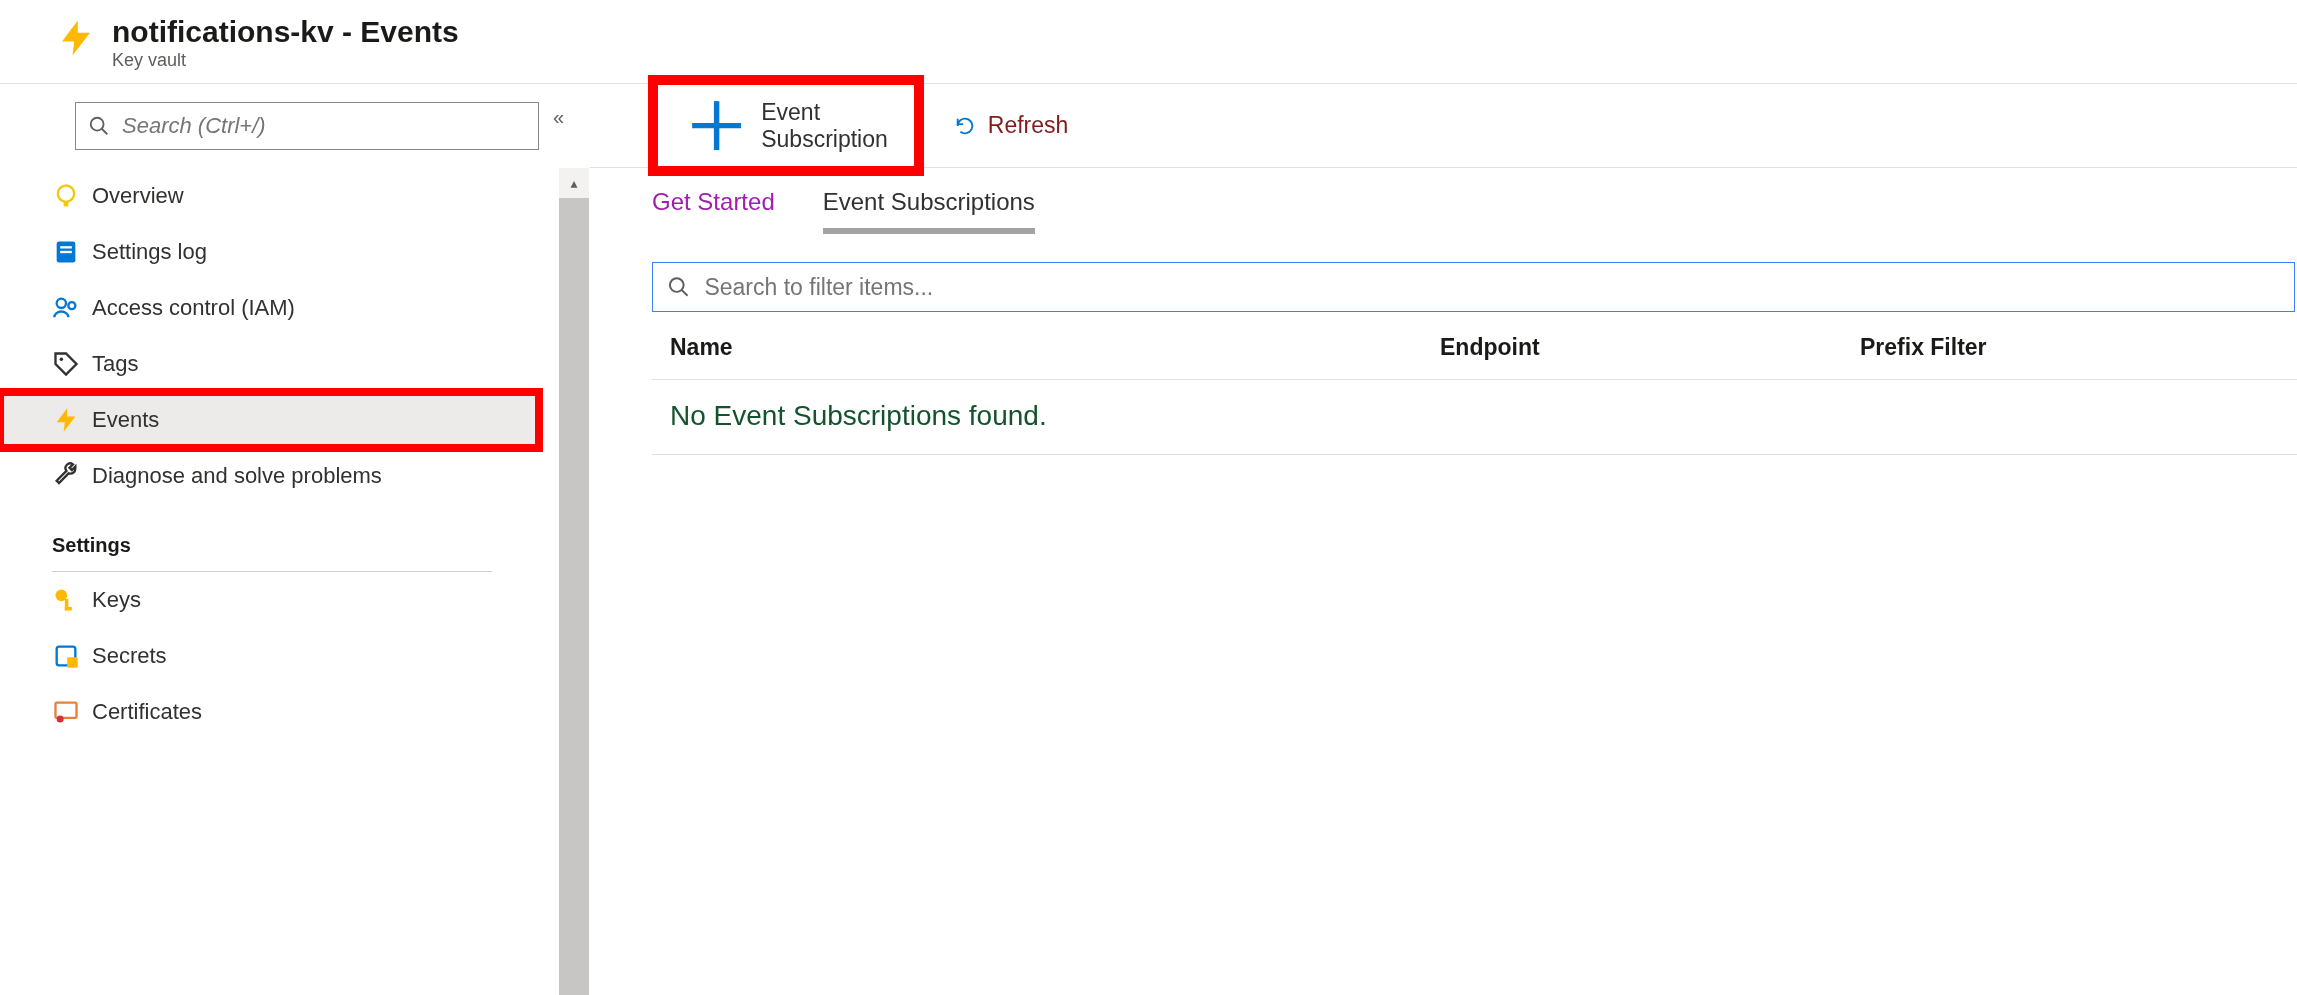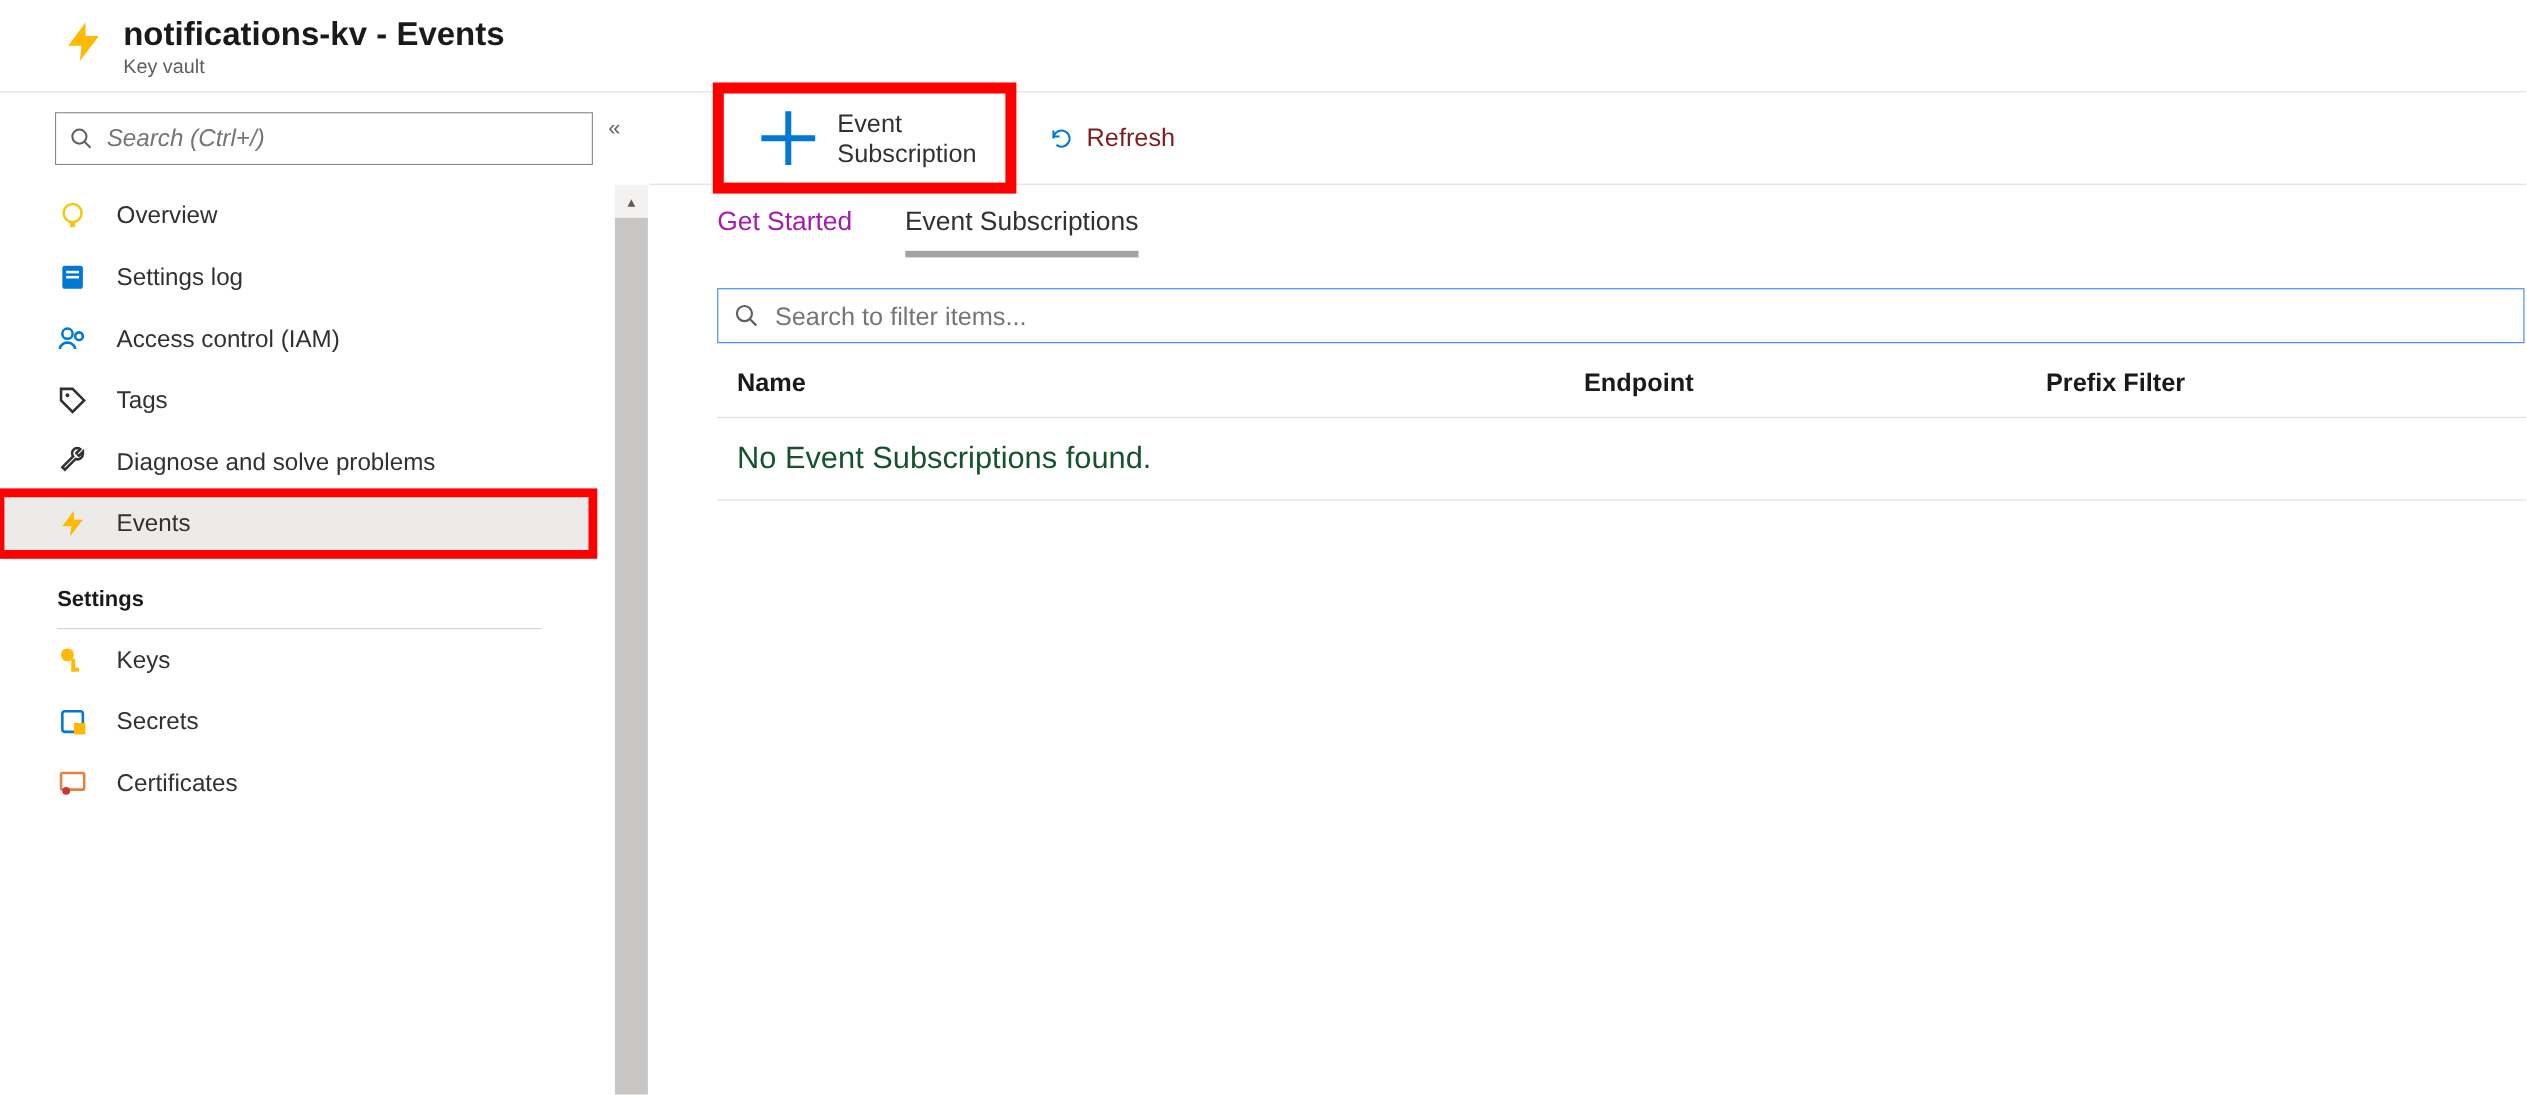--- a/index.html
+++ b/index.html
@@ -50,20 +50,21 @@
     border-right: 1px solid #ffffff;
     display: flex;
     flex-direction: column;
   }
   .sidebar-top {
     display: flex;
     align-items: center;
     padding: 18px 50px 18px 50px;
     gap: 10px;
     position: relative;
+    margin-left: 25px;
   }
   .collapse-caret {
     position: absolute;
     right: 25px;
     top: 22px;
     font-size: 20px;
     color: #605e5c;
     cursor: pointer;
   }
   .search-box {
@@ -117,21 +118,21 @@
     background: #c8c6c4;
   }
 
   .nav-item {
     display: flex;
     align-items: center;
     padding: 14px 10px 14px 52px;
     font-size: 22px;
     color: #323130;
     cursor: pointer;
-    gap: 26px;
+    gap: 12px;
   }
   .nav-item .icon-slot {
     width: 28px;
     height: 28px;
     display: flex;
     align-items: center;
     justify-content: center;
   }
   .nav-item.selected {
     background: #edebe9;
@@ -314,36 +315,36 @@
         <div class="nav-item">
           <span class="icon-slot">
             <svg viewBox="0 0 24 24">
                 <path d="M3 3 L12 3 L21 12 L12 21 L3 12 Z" fill="none" stroke="#323130" stroke-width="2"></path>
                 <circle cx="8" cy="8" r="1.5" fill="#323130"></circle>
               </svg>
           </span>
           <span>Tags</span>
         </div>
 
+        <div class="nav-item selected highlight-red">
+          <span class="icon-slot">
+            <svg viewBox="0 0 24 24">
+                <path d="M13 2 L4 14 L11 14 L10 22 L20 9 L13 9 Z" fill="#ffb900"></path>
+              </svg>
+          </span>
+          <span>Events</span>
+        </div>
+
         <div class="nav-item">
           <span class="icon-slot">
             <svg viewBox="0 0 24 24">
                 <path d="M20 6a4 4 0 0 1-5.6 3.6L6 18l-2-2 8.4-8.4A4 4 0 0 1 18 2l-3 3 2 2 3-3z" fill="none" stroke="#323130" stroke-width="2"></path>
               </svg>
           </span>
           <span>Diagnose and solve problems</span>
-        </div>
-
-        <div class="nav-item selected highlight-red">
-          <span class="icon-slot">
-            <svg viewBox="0 0 24 24">
-                <path d="M13 2 L4 14 L11 14 L10 22 L20 9 L13 9 Z" fill="#ffb900"></path>
-              </svg>
-          </span>
-          <span>Events</span>
         </div>
 
         <div class="nav-section">Settings</div>
         <div class="nav-divider"></div>
 
         <div class="nav-item">
           <span class="icon-slot">
             <svg viewBox="0 0 24 24">
                 <circle cx="8" cy="8" r="5" fill="#ffb900"></circle>
                 <rect x="11" y="11" width="3" height="10" fill="#ffb900"></rect>

